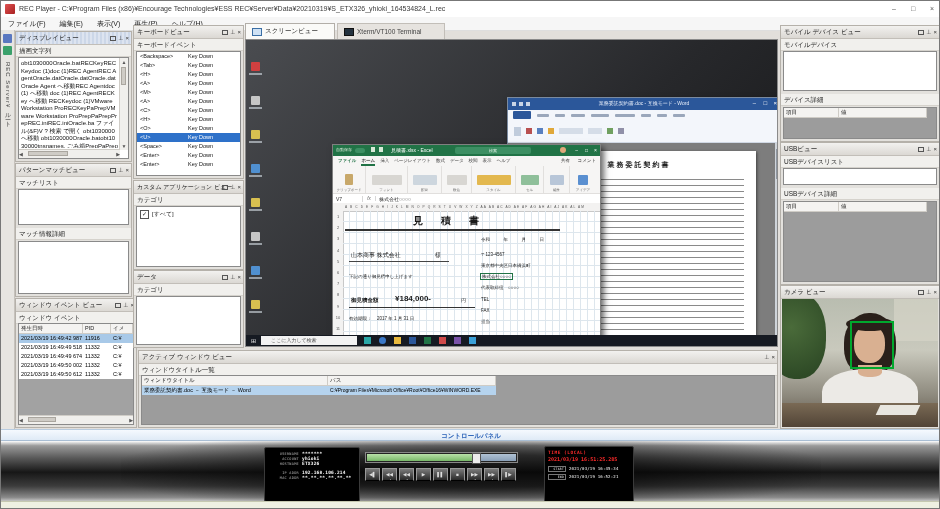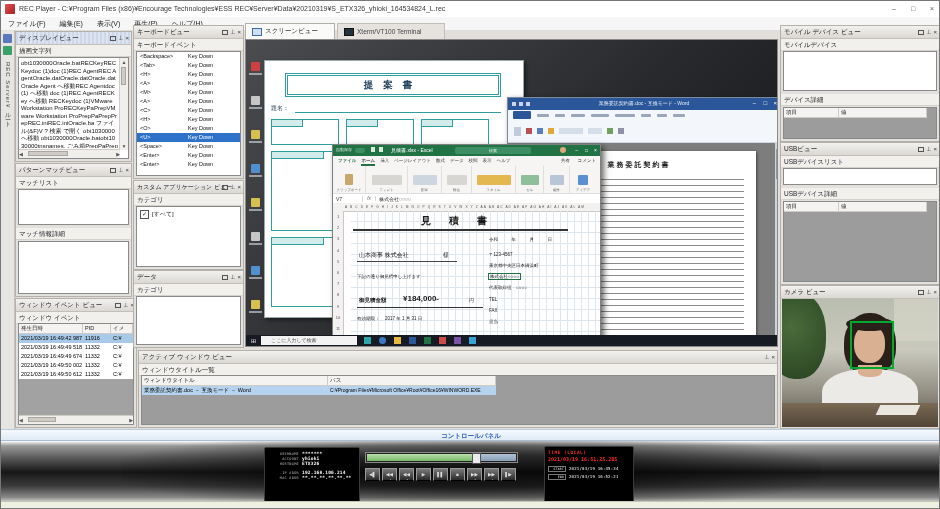--- a/index.html
+++ b/index.html
@@ -296,47 +296,20 @@
       <div class="dlabel" style="top:135px;"></div>
     <div class="dicon" style="top:158px;background:#d8c050;"></div>
       <div class="dlabel" style="top:169px;"></div>
     <div class="dicon" style="top:192px;background:#c6c6c6;"></div>
       <div class="dlabel" style="top:203px;"></div>
     <div class="dicon" style="top:226px;background:#5090d0;"></div>
       <div class="dlabel" style="top:237px;"></div>
     <div class="dicon" style="top:260px;background:#d8c050;"></div>
       <div class="dlabel" style="top:271px;"></div>
 
-    <div class="pwin">
-      <div style="position:absolute;left:20px;top:12px;width:216px;height:24px;border:3px double #2f9e9e;box-sizing:border-box;
-                  text-align:center;font-size:9.5px;letter-spacing:10px;line-height:18px;color:#20405a;font-weight:bold;">提案書</div>
-      <div style="position:absolute;left:6px;top:43px;font-size:6px;color:#203a50;">題名：</div>
-      <div style="position:absolute;left:30px;top:51px;width:206px;border-bottom:1px solid #2f9e9e;"></div>
-      <div class="pbox" style="left:6px;top:58px;width:68px;height:26px;">
-          <div class="tabhd"></div>
-        </div>
-      <div class="pbox" style="left:81px;top:58px;width:68px;height:26px;">
-          <div class="tabhd"></div>
-        </div>
-      <div class="pbox" style="left:156px;top:58px;width:68px;height:26px;">
-          <div class="tabhd"></div>
-        </div>
-      <div class="pbox" style="left:6px;top:90px;width:115px;height:80px;">
-          <div class="tabhd"></div>
-        </div>
-      <div class="pbox" style="left:128px;top:90px;width:115px;height:80px;">
-          <div class="tabhd"></div>
-        </div>
-      <div class="pbox" style="left:6px;top:176px;width:115px;height:70px;">
-          <div class="tabhd"></div>
-        </div>
-      <div class="pbox" style="left:128px;top:176px;width:115px;height:70px;">
-          <div class="tabhd"></div>
-        </div>
-    </div>
 
     <div class="wwin">
       <div style="position:relative;height:12px;background:#2b579a;">
         <div style="position:absolute;left:4px;top:4px;width:4px;height:4px;background:rgba(255,255,255,.75);"></div>
         <div style="position:absolute;left:11px;top:4px;width:4px;height:4px;background:rgba(255,255,255,.75);"></div>
         <div style="position:absolute;left:18px;top:4px;width:4px;height:4px;background:rgba(255,255,255,.75);"></div>
         <div style="position:absolute;left:0;right:0;top:2px;text-align:center;font-size:5px;color:#e6edf9;">業務委託契約書.doc - 互換モード - Word</div>
         <div style="position:absolute;right:24px;top:2px;font-size:6px;color:#fff;">–</div>
         <div style="position:absolute;right:13px;top:2px;font-size:6px;color:#fff;">□</div>
         <div style="position:absolute;right:3px;top:2px;font-size:6px;color:#fff;">×</div>
@@ -448,21 +421,21 @@
 3
 4
 5
 6
 7
 8
 9
 10
 11</div>
         <div style="position:absolute;left:10px;right:0;top:8px;bottom:0;
-                    background-image:repeating-linear-gradient(90deg,transparent 0 6px,#dde6ed 6px 7px),repeating-linear-gradient(0deg,transparent 0 10px,#dde6ed 10px 11px);margin-left:8px;">
+                    background-image:repeating-linear-gradient(90deg,transparent 0 6px,#dde6ed 6px 7px),repeating-linear-gradient(0deg,transparent 0 10px,#dde6ed 10px 11px);">
           <div class="sheettxt" style="left:45px;top:3px;width:120px;text-align:center;font-size:10px;font-weight:bold;letter-spacing:4px;">見　積　書</div>
           <div class="sheettxt" style="left:2px;top:17px;width:215px;border-bottom:2px double #333;height:1px;"></div>
           <div class="sheettxt" style="left:138px;top:26px;font-size:4.5px;">令和　　　年　　　月　　　日</div>
           <div class="sheettxt" style="left:8px;top:40px;font-size:6px;">山本商事 株式会社</div>
           <div class="sheettxt" style="left:92px;top:40px;font-size:6px;">様</div>
           <div class="sheettxt" style="left:6px;top:49px;width:100px;border-bottom:1px solid #444;height:1px;"></div>
           <div class="sheettxt" style="left:138px;top:41px;font-size:4.5px;">〒123-4567</div>
           <div class="sheettxt" style="left:138px;top:52px;font-size:4.5px;">東京都中央区日本橋浜町</div>
           <div class="sheettxt" style="left:6px;top:63px;font-size:4.5px;">下記の通り御見積申し上げます</div>
           <div class="sheettxt" style="left:137px;top:62px;font-size:4.5px;border:1px solid #217346;padding:0 1px;">株式会社○○○○</div>

